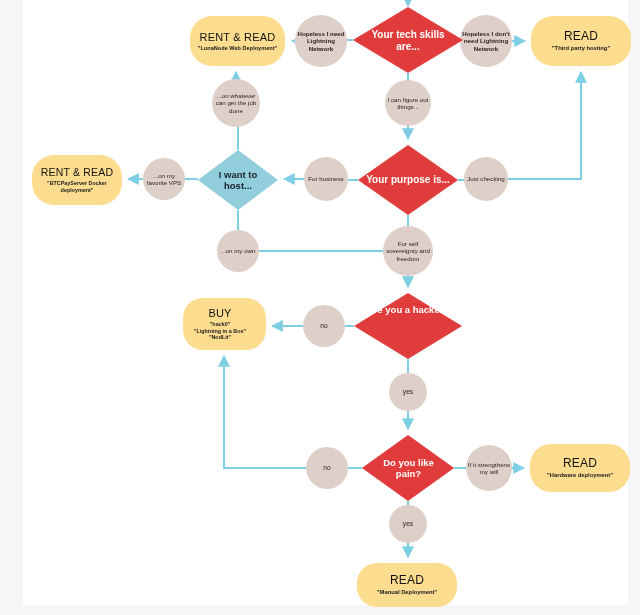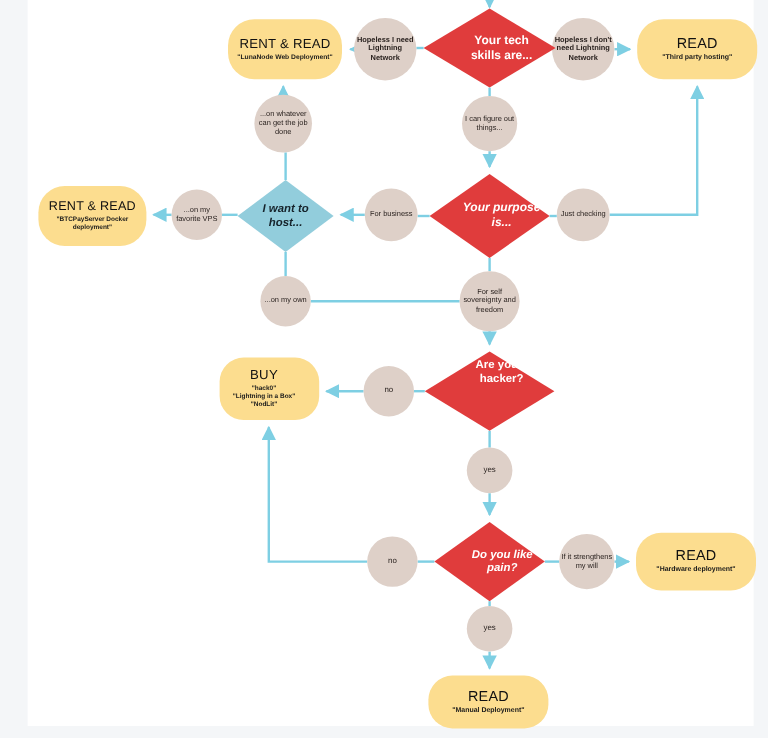--- a/index.html
+++ b/index.html
@@ -30,22 +30,22 @@
   }
   .term-sub{
     font-weight:bold;
     color:#1a1a1a;
     line-height:1.22;
   }
   .dec-label{
     font-weight:bold;
     line-height:1.2;
   }
-  .dec-red .dec-label{color:#ffffff;margin-left:20px;}
-  .dec-blue .dec-label{color:#16232b;font-style:italic;}
+  .dec-red .dec-label{color:#ffffff;}
+  .dec-blue .dec-label{color:#16232b;}
   .edge-label{
     color:#2b2320;
     line-height:1.18;
     font-weight:400;
   }
 </style>
 </head>
 <body>
 
 <div id="canvas"></div>
@@ -180,32 +180,32 @@
 <div class="node-text" style="left:357px;top:563px;width:100px;height:44px;">
   <div class="term-title" style="font-size:12px;">READ</div>
   <div class="term-sub" style="font-size:5.8px;margin-top:2px;">"Manual Deployment"</div>
 </div>
 
 <div class="node-text dec-red" style="left:363px;top:18px;width:90px;height:45px;">
   <div class="dec-label" style="font-size:10px;">Your tech skills are...</div>
 </div>
 
 <div class="node-text dec-red" style="left:360px;top:162px;width:96px;height:36px;">
-  <div class="dec-label" style="font-size:10px;font-style:italic;">Your purpose is...</div>
+  <div class="dec-label" style="font-size:10px;">Your purpose is...</div>
 </div>
 
 <div class="node-text dec-blue" style="left:205px;top:160px;width:66px;height:40px;">
   <div class="dec-label" style="font-size:9.5px;">I want to host...</div>
 </div>
 
 <div class="node-text dec-red" style="left:358px;top:296px;width:100px;height:28px;">
   <div class="dec-label" style="font-size:9.5px;">Are you a hacker?</div>
 </div>
 
-<div class="node-text dec-red" style="left:370px;top:449px;width:77px;height:38px;font-style:italic;">
+<div class="node-text dec-red" style="left:370px;top:449px;width:77px;height:38px;">
   <div class="dec-label" style="font-size:9.5px;">Do you like pain?</div>
 </div>
 
 <div class="node-text" style="left:295px;top:17px;width:52px;height:48px;">
   <div class="edge-label" style="font-size:6.2px;font-weight:bold;">Hopeless I need Lightning Network</div>
 </div>
 
 <div class="node-text" style="left:460px;top:17px;width:52px;height:48px;">
   <div class="edge-label" style="font-size:6.2px;font-weight:bold;">Hopeless I don't need Lightning Network</div>
 </div>

